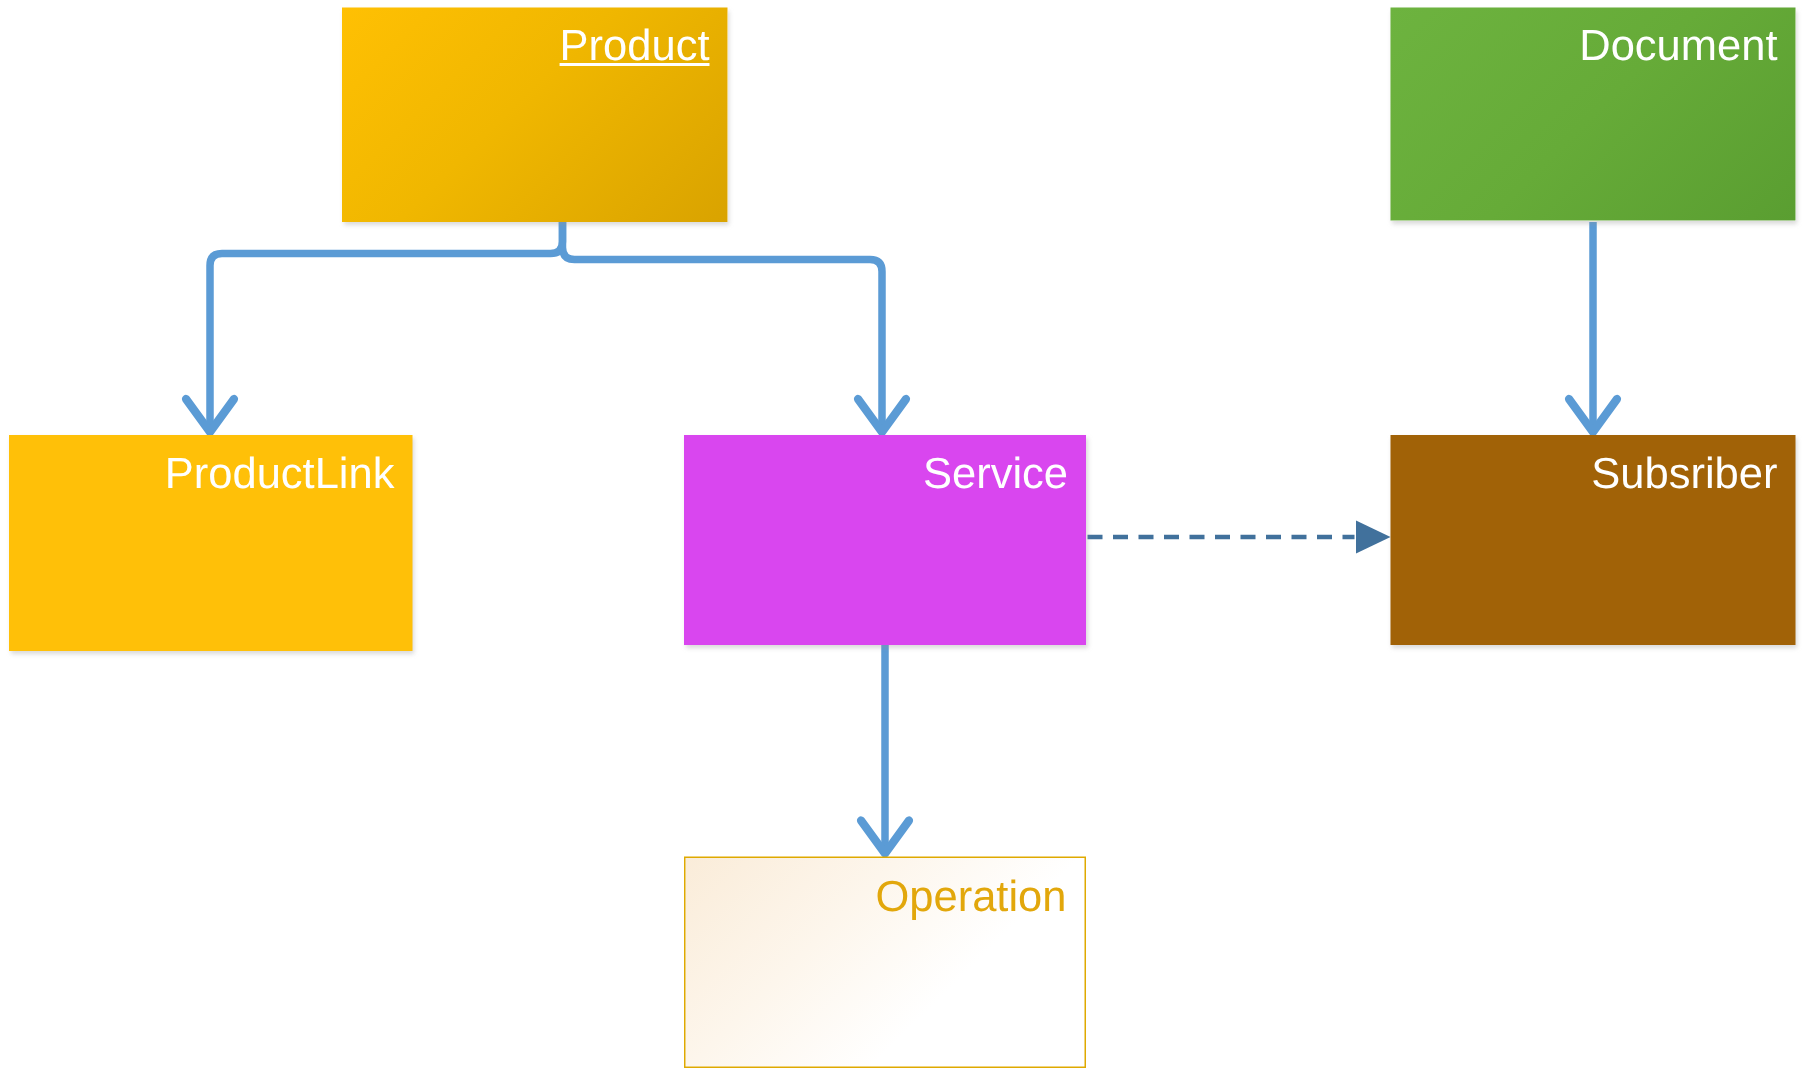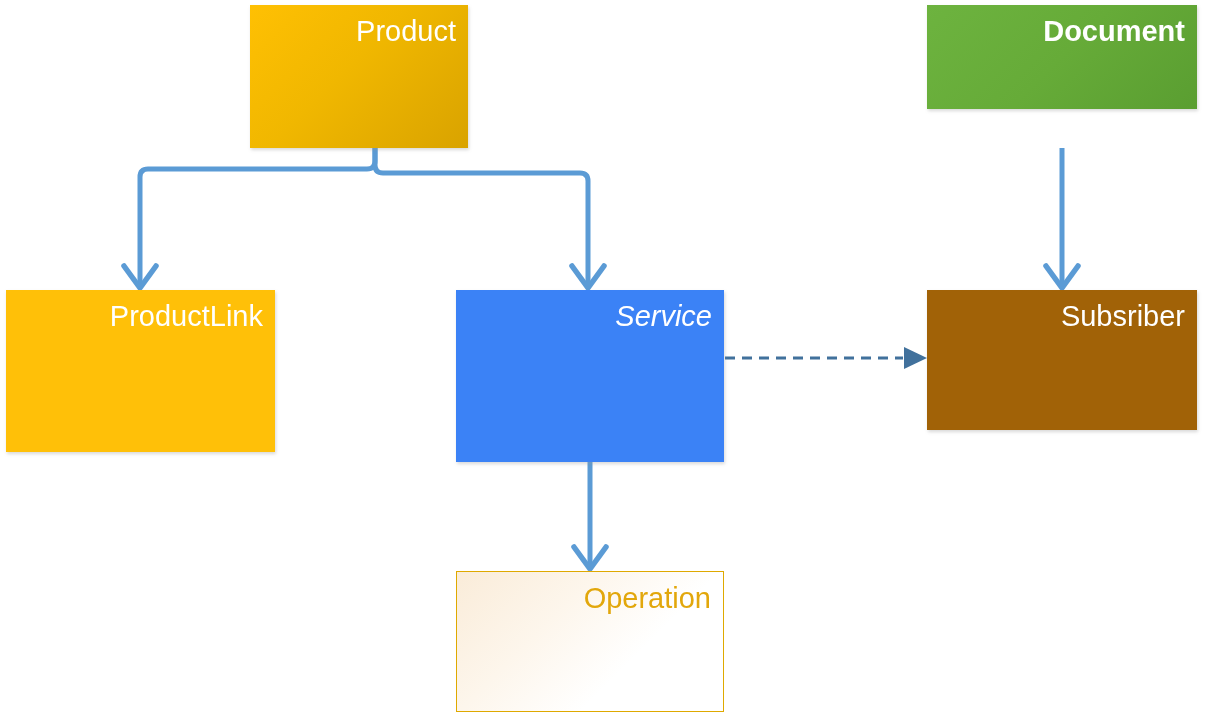--- a/index.html
+++ b/index.html
@@ -18,36 +18,35 @@
     position: absolute;
     text-align: right;
     padding: 10px 12px;
     font-size: 29px;
     line-height: 1.15;
     color: #ffffff;
     box-shadow: 1px 2px 3px rgba(150,150,150,0.35);
   }
 
   .node-product {
-    left: 250px; top: 5px; width: 218px; height: 143px;
+    left: 228px; top: 5px; width: 257px; height: 143px;
     background: linear-gradient(135deg, #ffc003 0%, #f0b700 45%, #d9a300 100%);
+    text-decoration: underline;
   }
   .node-document {
-    left: 927px; top: 5px; width: 270px; height: 104px;
+    left: 927px; top: 5px; width: 270px; height: 142px;
     background: linear-gradient(135deg, #6db33f 0%, #66ab38 50%, #5a9e31 100%);
-    font-weight: bold;
   }
   .node-productlink {
-    left: 6px; top: 290px; width: 269px; height: 162px;
+    left: 6px; top: 290px; width: 269px; height: 144px;
     background: #ffc008;
   }
   .node-service {
-    left: 456px; top: 290px; width: 268px; height: 172px;
-    background: #3b82f6;
-    font-style: italic;
+    left: 456px; top: 290px; width: 268px; height: 140px;
+    background: #d946ef;
   }
   .node-subsriber {
     left: 927px; top: 290px; width: 270px; height: 140px;
     background: #a16207;
   }
   .node-operation {
     left: 456px; top: 571px; width: 268px; height: 141px;
     background: linear-gradient(135deg, #faecd9 0%, #fdf6ec 35%, #ffffff 65%);
     border: 1px solid #dfa900;
     color: #e2a70b;

